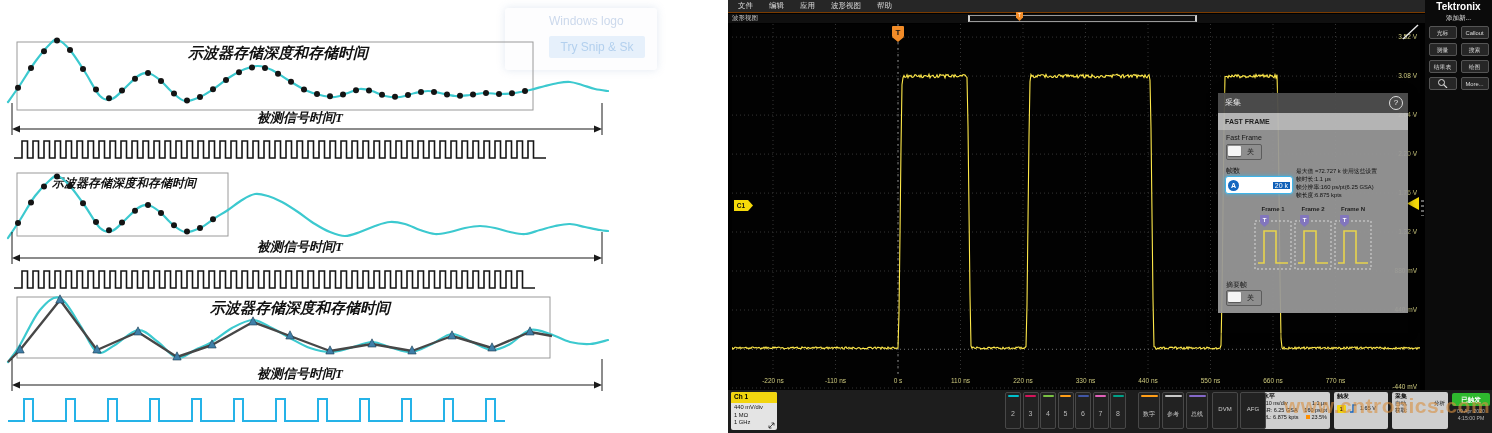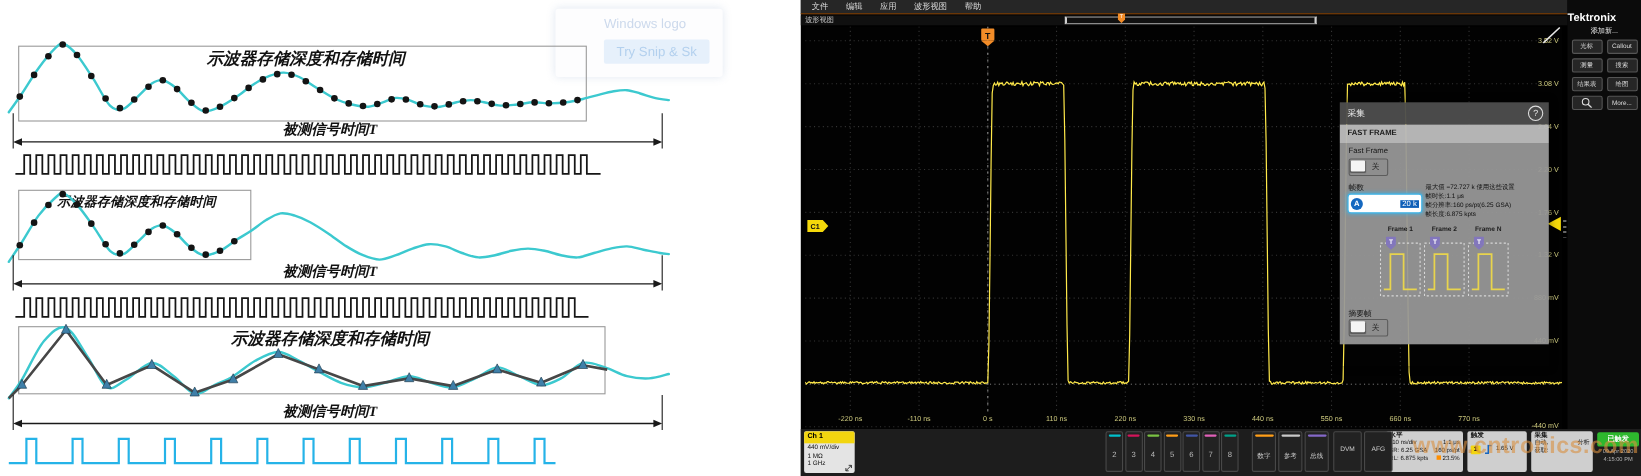--- a/index.html
+++ b/index.html
@@ -56,21 +56,21 @@
           font-weight:bold;text-align:center;line-height:11px;}
   .spin-val{margin-left:auto;background:#1060b8;color:#fff;font-size:7px;padding:0 2px;}
   .info{position:absolute;left:78px;top:37px;width:108px;font-size:5.8px;line-height:8px;
         color:#101010;}
   .frames{position:absolute;left:36px;top:76px;display:flex;gap:2px;}
   .frame{width:38px;}
   .frame-label{font-size:6px;font-weight:bold;text-align:center;color:#202020;height:9px;}
   .frame svg{display:block;}
   
   .sidebar{position:absolute;left:697px;top:0;width:67px;height:390px;background:#0b0b0b;}
-  .brand{font-size:10px;font-weight:bold;color:#fff;text-align:left;margin-top:11px;}
+  .brand{font-size:10px;font-weight:bold;color:#fff;text-align:center;margin-top:1px;}
   .addnew{font-size:6.5px;color:#e8e8e8;text-align:center;margin:2px 0 3px;}
   .sbgrid{display:flex;flex-wrap:wrap;gap:4px;padding:0 2px;justify-content:center;}
   .sbtn{width:28px;height:13px;background:#262626;border:1px solid #555;border-radius:2px;
         color:#ddd;font-size:5.8px;text-align:center;line-height:12px;overflow:hidden;box-sizing:border-box;}
   
   .bottombar{position:absolute;left:0;top:390px;width:764px;height:43px;background:#1d1d1d;}
   .ch1{position:absolute;left:3px;top:2px;width:46px;height:38px;background:#e4e4e4;
        border-radius:2px;overflow:hidden;}
   .ch1 .hd{background:#f2d50f;color:#000;font-size:6.5px;font-weight:bold;padding:1px 3px;height:9px;line-height:8px;}
   .ch1 .bd{padding:1px 3px;font-size:5.8px;line-height:7.5px;color:#111;position:relative;height:26px;}

